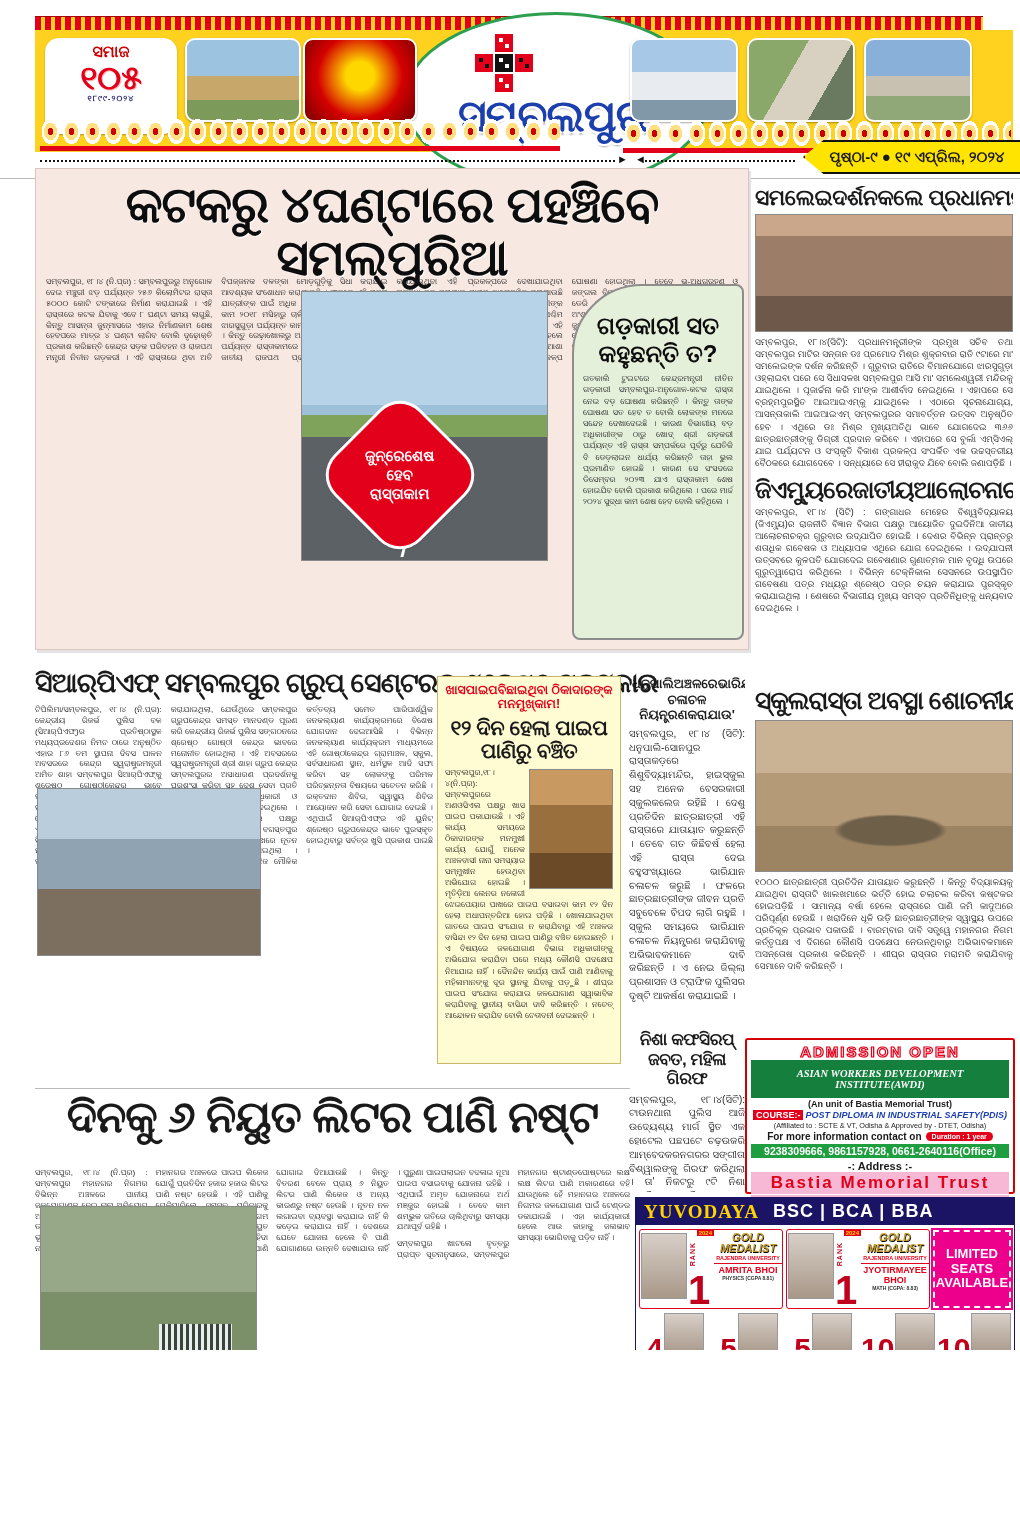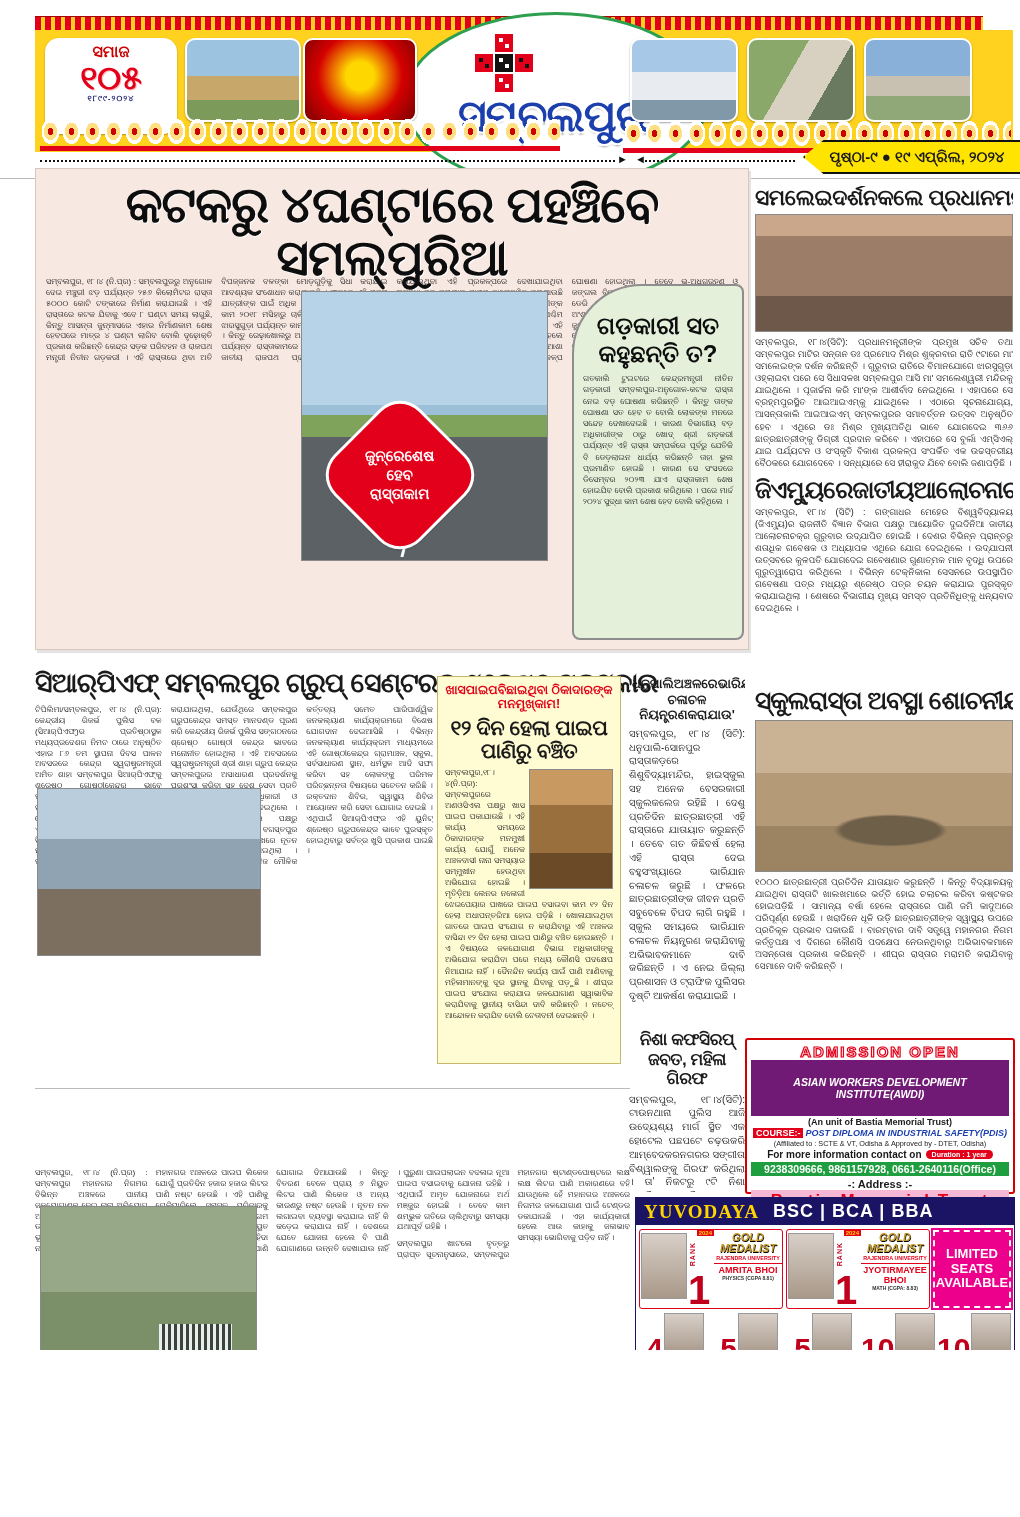--- a/index.html
+++ b/index.html
@@ -80,21 +80,21 @@
   .school{left:755px;top:684px;width:258px;height:350px;overflow:hidden;}
   .sc-head{font-size:25px;font-weight:800;letter-spacing:-1px;white-space:nowrap;margin:2px 0 4px 0;}
   .sc-photo{width:256px;height:150px;margin:3px 0;
     background:linear-gradient(#c9b394 0 35%,#b59a78 35% 70%,#9c8463 70% 100%);position:relative;}
   .sc-photo:after{content:"";position:absolute;left:30%;top:62%;width:45%;height:22%;border-radius:50%;
     background:radial-gradient(#6e5f49 0 60%,rgba(0,0,0,0) 70%);}
   
   .awdi{left:745px;top:1038px;width:270px;height:156px;background:#fff;border:2px solid #d40000;
     border-radius:3px;padding:3px 4px;box-sizing:border-box;text-align:center;}
   .aw-open{font-size:15px;font-weight:800;letter-spacing:2px;color:#fff;-webkit-text-stroke:1.2px #e2001a;text-shadow:0 0 1px #e2001a;}
-  .aw-inst{background:#701a75;color:#fff;font-weight:800;font-style:italic;font-size:10.5px;padding:16px 0;}
+  .aw-inst{background:#15803d;color:#fff;font-weight:800;font-style:italic;font-size:10.5px;padding:8px 0;font-family:Liberation Serif, serif;}
   .aw-unit{font-size:9px;font-weight:700;margin:1px 0;}
   .aw-course{font-size:9px;font-weight:800;font-style:italic;color:#1c3fae;}
   .aw-course .chip{background:#e2001a;color:#fff;font-style:normal;padding:0 3px;margin-right:2px;}
   .aw-affil{font-size:7.3px;color:#222;margin:1px 0;}
   .aw-contact{font-size:10px;font-weight:800;display:flex;align-items:center;justify-content:center;gap:4px;}
   .aw-dur{background:#e2001a;color:#fff;font-size:7px;font-weight:700;border-radius:8px;padding:1px 6px;}
   .aw-phone{background:#1e9e3e;color:#fff;font-weight:700;font-size:10.5px;padding:1px 0;margin:2px 0;}
   .aw-addr{font-size:11px;font-weight:800;}
   .aw-bmt{background:#f7b8d6;color:#e2001a;font-weight:800;font-size:17px;letter-spacing:2px;padding:1px 0;}
   .aw-sector{background:#f7b8d6;color:#1c3fae;font-weight:800;font-size:9px;padding:1px 0;margin-top:1px;}
@@ -286,20 +286,21 @@
       <span>For more information contact on</span>
       <span class="aw-dur">Duration : 1 year</span>
     </div>
     <div class="aw-phone">9238309666, 9861157928, 0661-2640116(Office)</div>
     <div class="aw-addr">-: Address :-</div>
     <div class="aw-bmt">Bastia Memorial Trust</div>
     <div class="aw-sector">Sector-06, Rourkela-02, Sundargarh, Odisha</div>
   </div>
 
   <div class="abs water-sep"></div>
+  <div class="abs water-head">ଦିନକୁ ୬ ନିୟୁତ ଲିଟର ପାଣି ନଷ୍ଟ</div>
   <div class="abs water-cols">
     <p>ସମ୍ବଲପୁର, ୧୮।୪ (ନି.ପ୍ର) : ସମ୍ବଲପୁର ମହାନଗର ନିଗମର ବିଭିନ୍ନ ଅଞ୍ଚଳରେ ପାନୀୟ ଜଳଯୋଗାଣକୁ ନେଇ ନାନା ଅଭିଯୋଗ ଆସୁଛି । ପଇପାଣି ନ ପାଇ ନଳକୂଅ ଉପରେ ନିର୍ଭର କରୁଛନ୍ତି, କିନ୍ତୁ ଭୂଗର୍ଭସ୍ଥ ଜଳସ୍ତର ହ୍ରାସ ଯୋଗୁଁ ନଳକୂଅରୁ ପାଣି ବାହାରୁ ନାହିଁ । ମହାନଗର ଅଞ୍ଚଳରେ ପାଇପ ଲିକେଜ ଯୋଗୁଁ ପ୍ରତିଦିନ ହଜାର ହଜାର ଲିଟର ପାଣି ନଷ୍ଟ ହେଉଛି । ଏହି ପାଣିକୁ ରୋକିପାରିଲେ ସମସ୍ତ ପରିବାରକୁ ପାଣି ଯୋଗାଇ ହେବ । ନିଗମ ଅଞ୍ଚଳରେ ପ୍ରତିଦିନ ୬୭.୬୮ ନିୟୁତ ଲିଟର (ଏମ୍‌ଏଲ୍‌ଡି) ପାଣିର ଚାହିଦା ଥିବା ବେଳେ ୬୮.୮୨ ଏମ୍‌ଏଲ୍‌ଡି ପାଣି ଯୋଗାଇ ଦିଆଯାଉଛି । କିନ୍ତୁ ବିତରଣ ବେଳେ ପ୍ରାୟ ୬ ନିୟୁତ ଲିଟର ପାଣି ଲିକେଜ ଓ ଅନ୍ୟ କାରଣରୁ ନଷ୍ଟ ହେଉଛି । ନୂତନ ନଳ ଲଗାଇବା ବ୍ୟବସ୍ଥା କରାଯାଇ ନାହିଁ କି କଡ଼େଇ କରାଯାଇ ନାହିଁ । ଦେଶରେ ଯେତେ ଯୋଜନା ହେଲେ ବି ପାଣି ଯୋଗାଣରେ ଉନ୍ନତି ଦେଖାଯାଉ ନାହିଁ । ପୁରୁଣା ପାଇପଲାଇନ ବଦଳାଇ ନୂଆ ପାଇପ ବସାଇବାକୁ ଯୋଜନା ରହିଛି । ଏଥିପାଇଁ ଅମୃତ ଯୋଜନାରେ ଅର୍ଥ ମଞ୍ଜୁର ହୋଇଛି । ତେବେ କାମ ଶମ୍ଭୁକ ଗତିରେ ଚାଲିଥିବାରୁ ସମସ୍ୟା ଯଥାପୂର୍ବ ରହିଛି ।</p>
     <p>ସମ୍ବଲପୁର ଖାଟଳୋ ବୃତ୍ତରୁ ପ୍ରାପ୍ତ ସୂଚନାନୁସାରେ, ସମ୍ବଲପୁର ମହାନଗର ଷ୍ଟାଣ୍ଡପୋଷ୍ଟରେ ଲକ୍ଷ ଲକ୍ଷ ଲିଟର ପାଣି ଅକାରଣରେ ବହି ଯାଉଥିଲେ ହେଁ ମହାନଗର ଅଞ୍ଚଳରେ ନିଗମର ଜଳଯୋଗାଣ ପାଇଁ ଟେଣ୍ଡର ଡକାଯାଇଛି । ଏହା କାର୍ଯ୍ୟକାରୀ ହେଲେ ଆଉ କାହାକୁ ଜଳାଭାବ ସମସ୍ୟା ଭୋଗିବାକୁ ପଡ଼ିବ ନାହିଁ ।</p>
   </div>
   <div class="abs drain-photo ph"></div>
 
   <div class="abs yv">
     <div class="yv-head">
       <span class="yv-brand">YUVODAYA</span>
       <span class="yv-prog">BSC  |  BCA  |  BBA</span>

